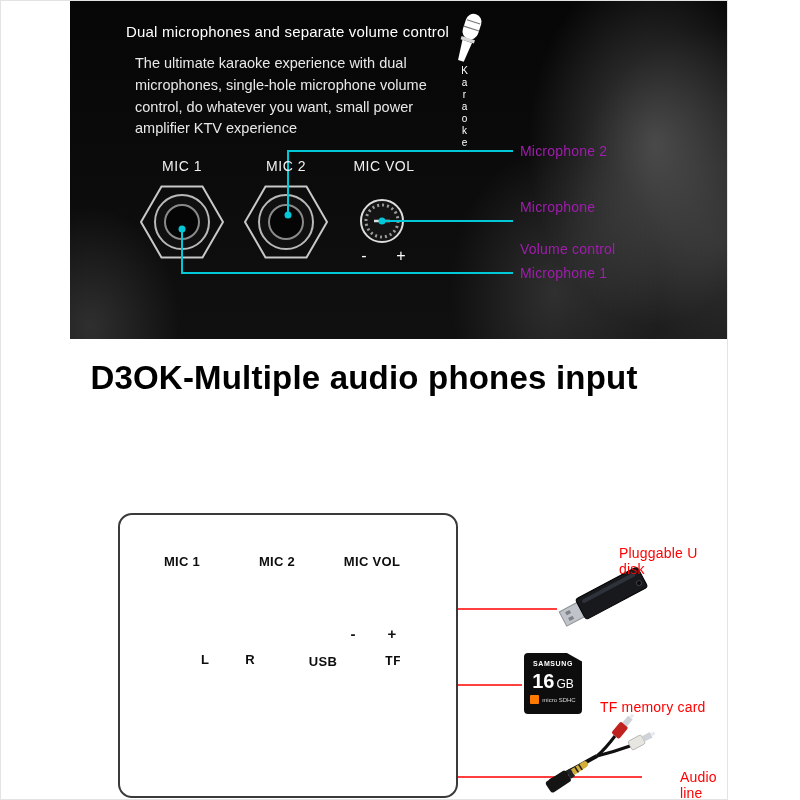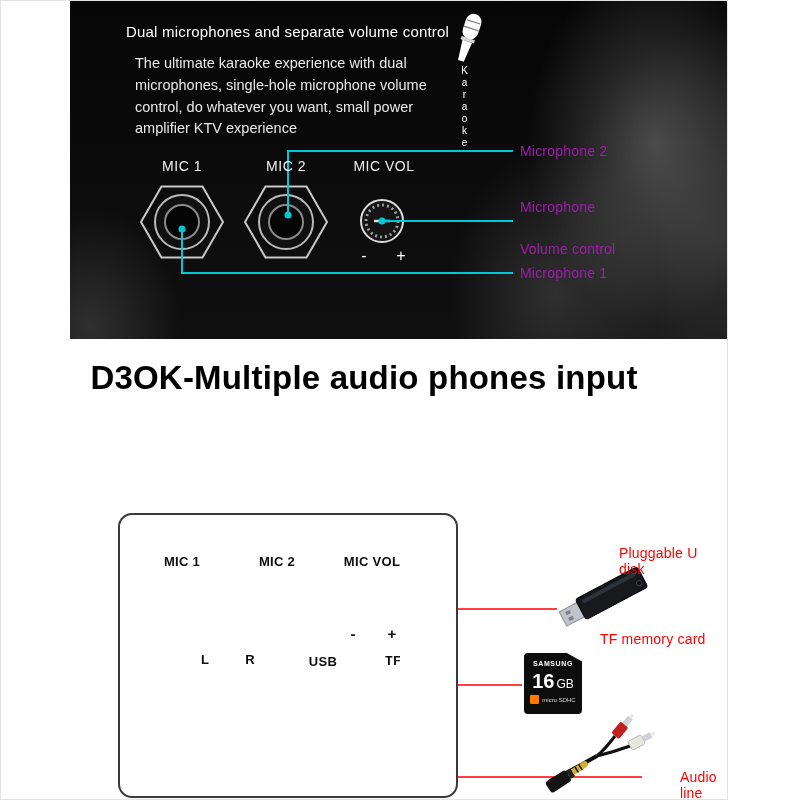--- a/index.html
+++ b/index.html
@@ -207,21 +207,21 @@
   <div class="abs io-lbl" style="left:236px;top:553px;">MIC 2</div>
   <div class="abs io-lbl" style="left:331px;top:553px;">MIC VOL</div>
   <div class="abs io-sign" style="left:345px;top:624px;">-</div>
   <div class="abs io-sign" style="left:384px;top:624px;">+</div>
   <div class="abs io-lbl" style="left:164px;top:651px;">L</div>
   <div class="abs io-lbl" style="left:209px;top:651px;">R</div>
   <div class="abs io-lbl" style="left:282px;top:653px;">USB</div>
   <div class="abs io-lbl" style="left:352px;top:653px;font-family:Liberation Mono, monospace;">TF</div>
 
   <div class="abs red-callout" style="left:618px;top:544px;">Pluggable U disk</div>
-  <div class="abs red-callout" style="left:599px;top:630px;">TF memory card</div>
+  <div class="abs red-callout" style="left:599px;top:698px;">TF memory card</div>
   <div class="abs red-callout" style="left:679px;top:768px;">Audio line input</div>
 
   <div class="abs sd-card">
     <div class="sd-brand">SAMSUNG</div>
     <div class="sd-cap-row">
       <span class="sd-cap">16</span>
       <span class="sd-unit">GB</span>
     </div>
     <div class="sd-type-row">
       <span class="sd-orange"></span>

